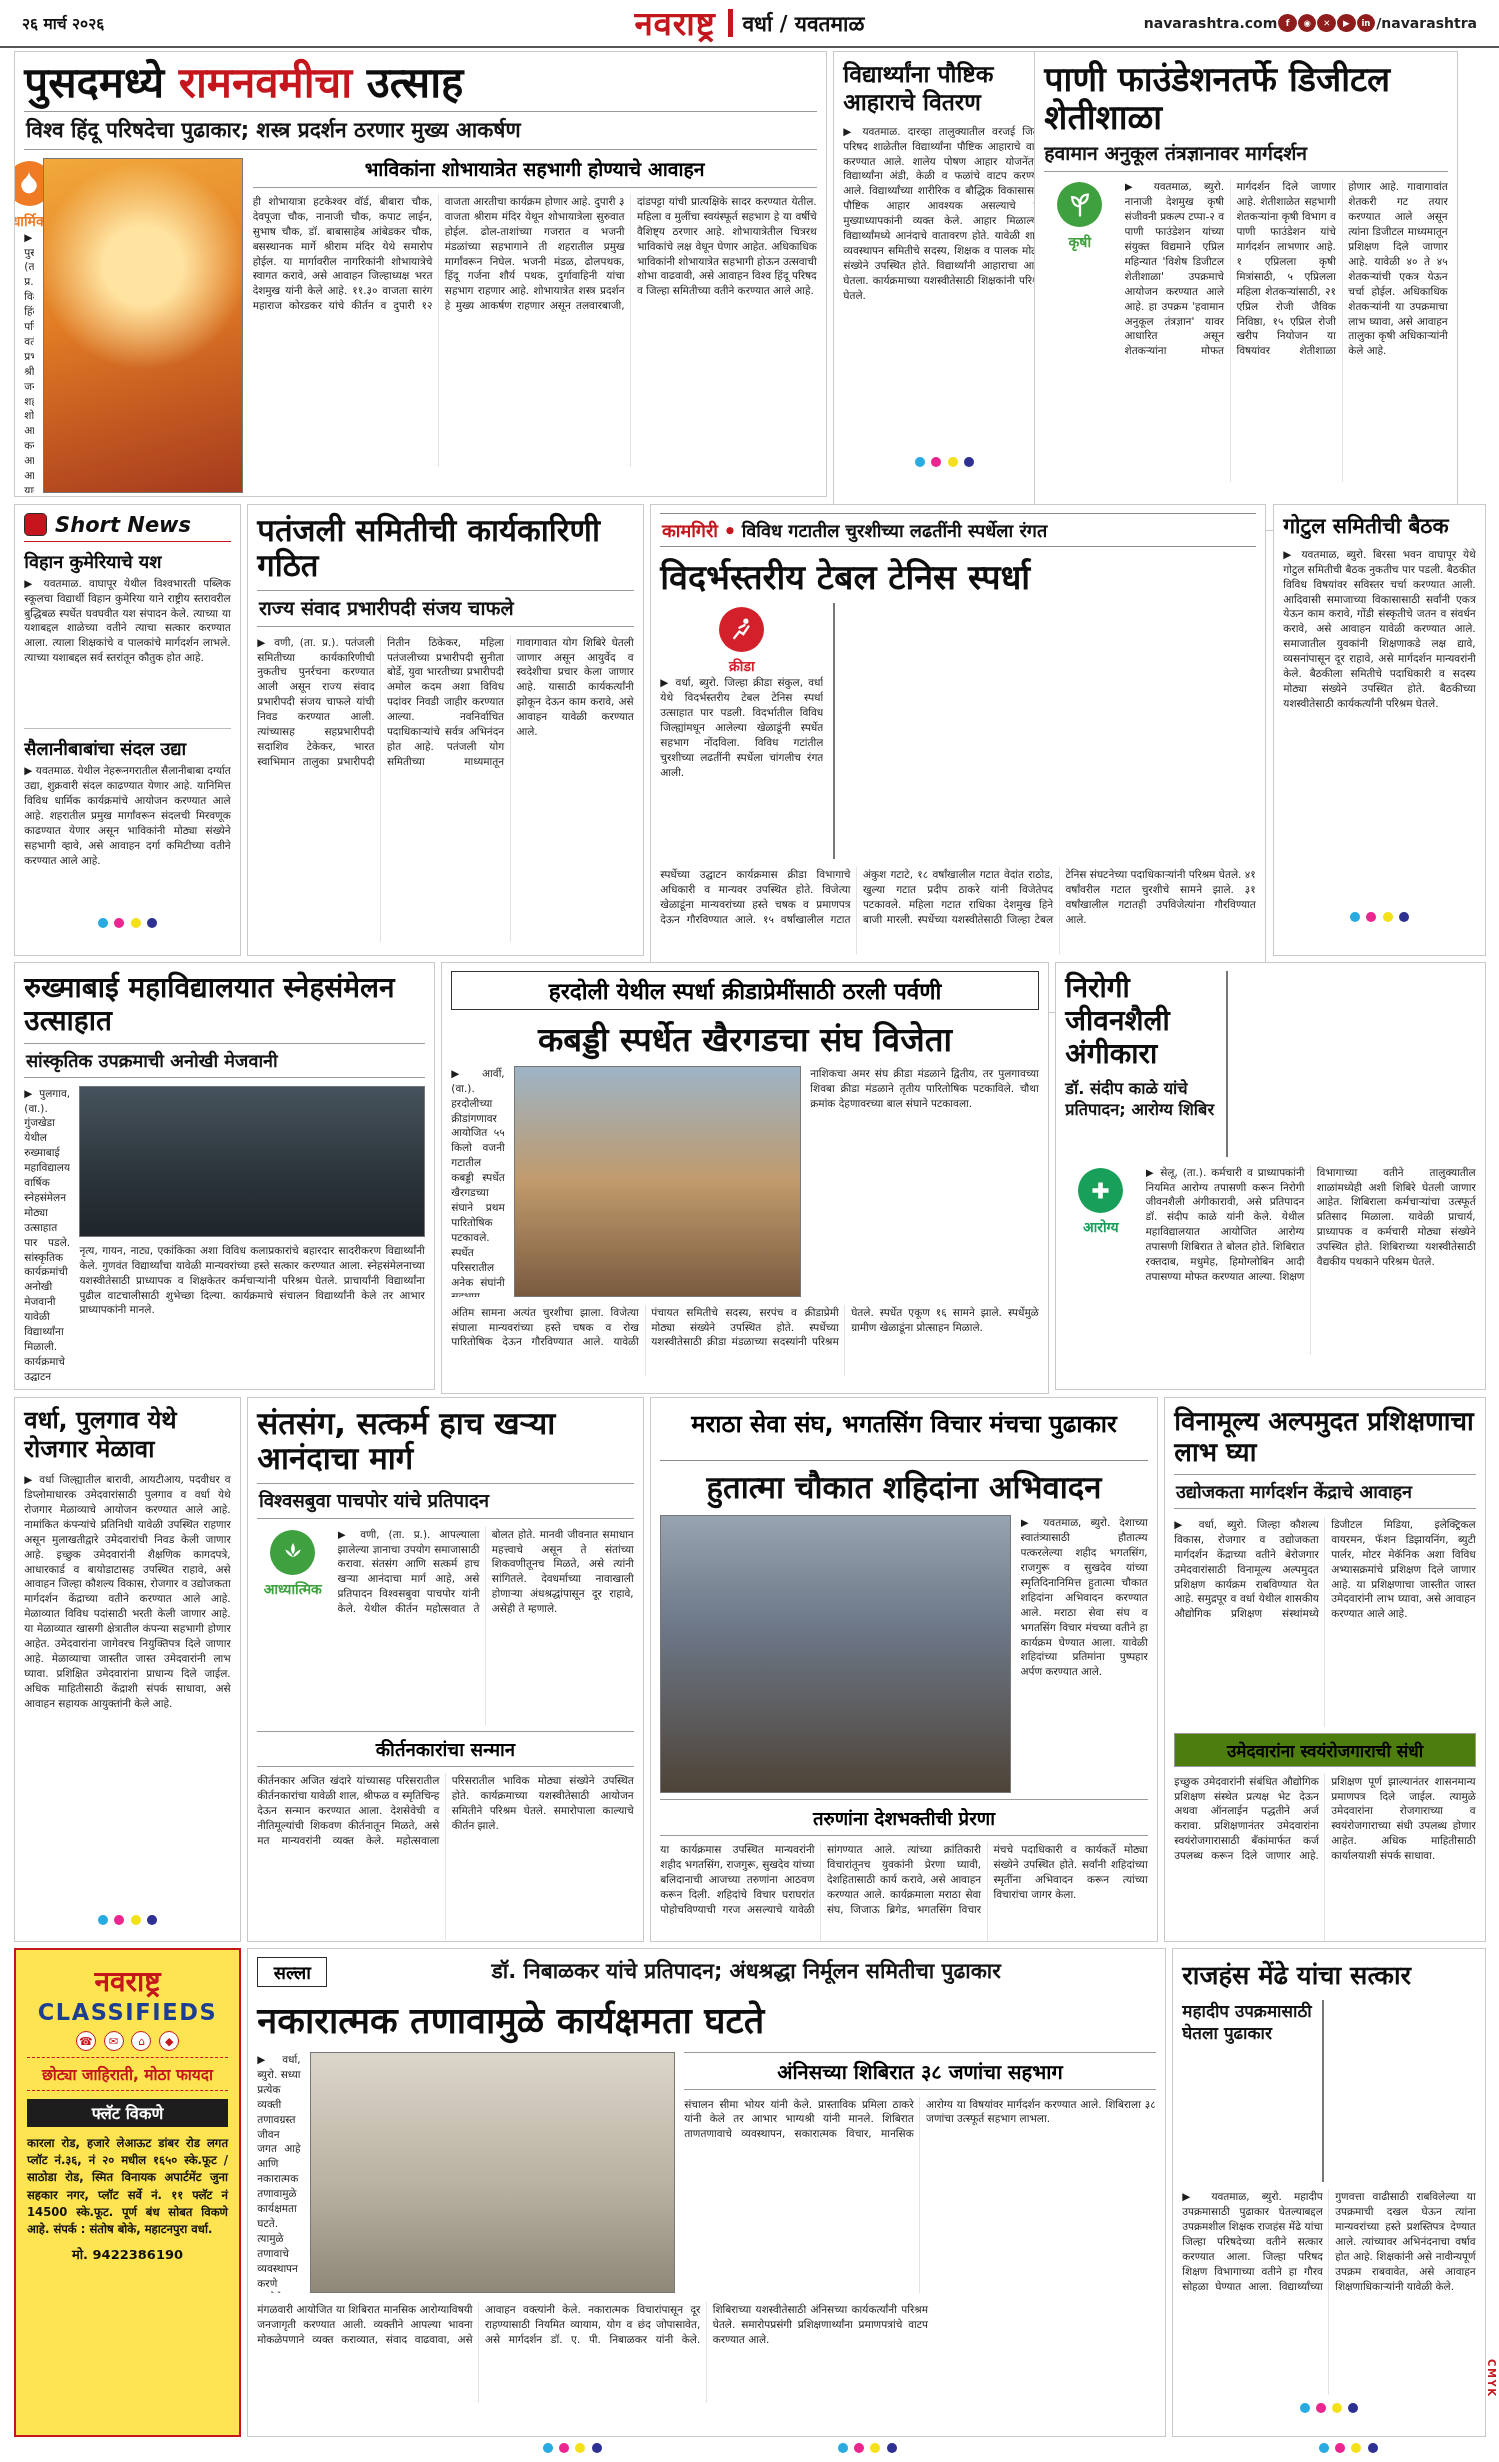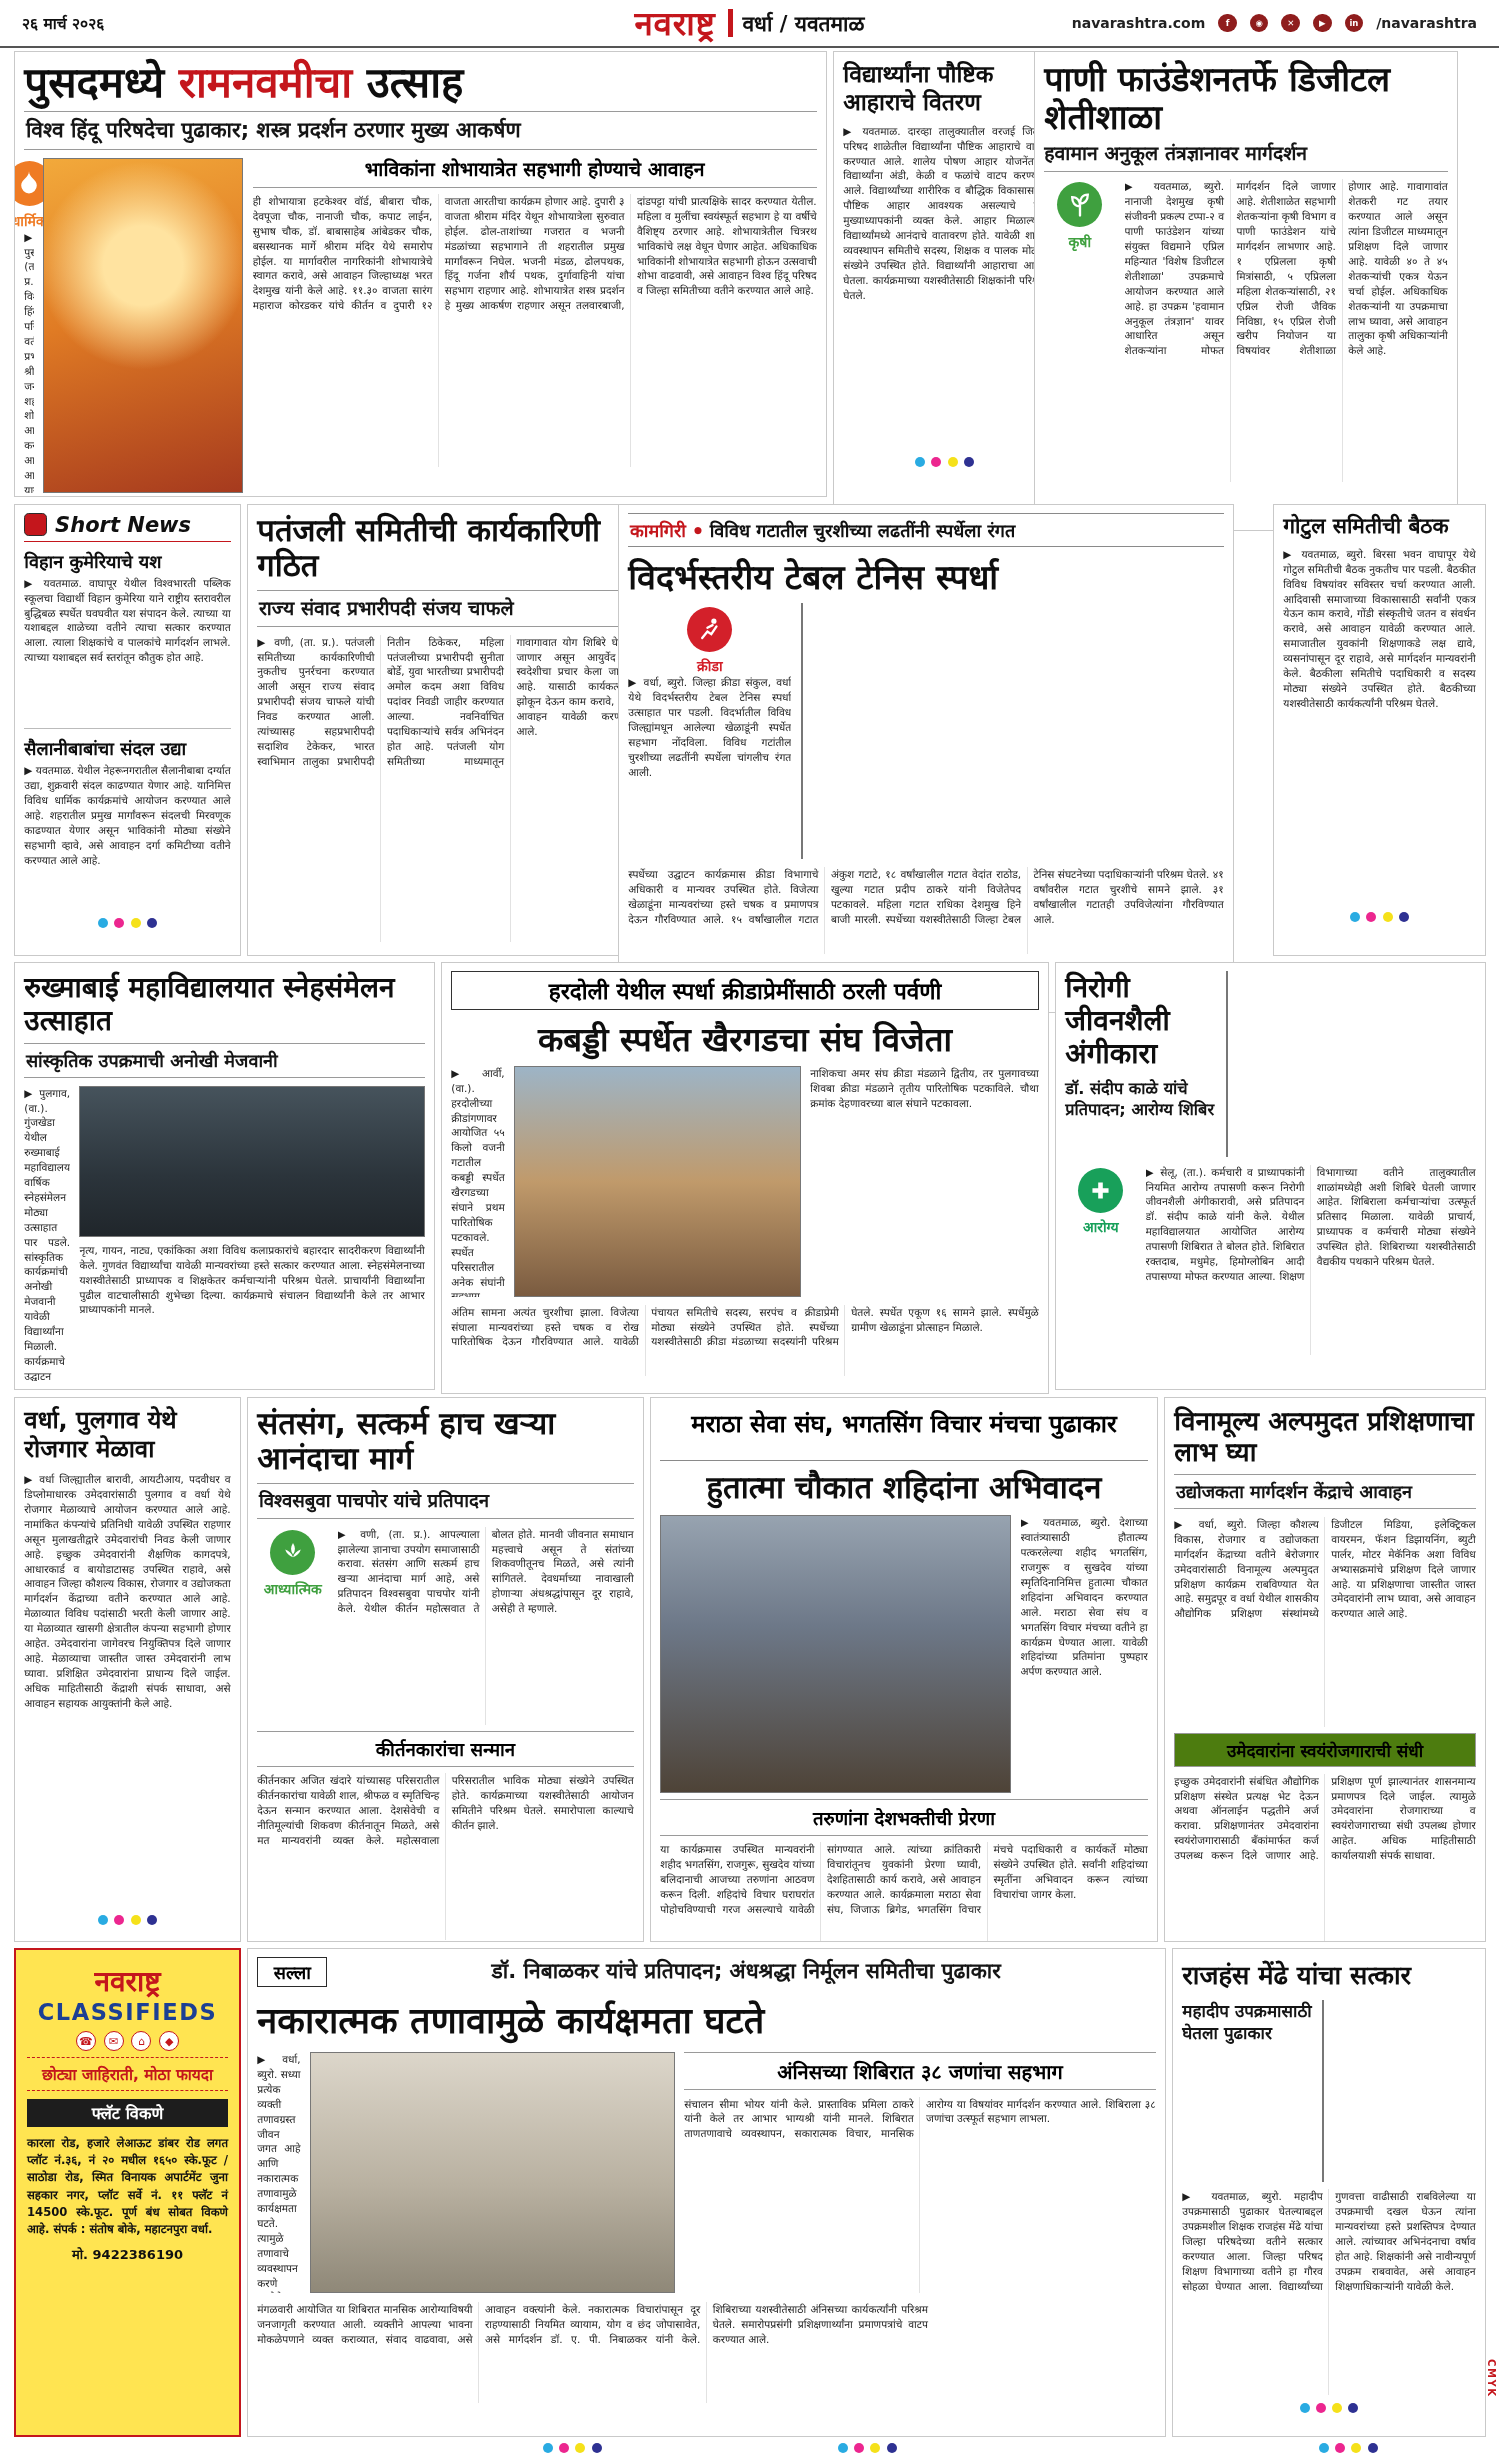--- a/index.html
+++ b/index.html
@@ -6,21 +6,21 @@
   html,body { margin:0; padding:0; background:#dcdcdc; font-family:"DejaVu Sans", sans-serif; }
   #page { position:relative; width:1499px; height:2462px; margin:0 auto; background:#ffffff; overflow:hidden; }
 
   
   .hdr { position:absolute; left:0; top:0; width:1499px; height:48px; border-bottom:2.3px double #555;
          display:flex; align-items:center; justify-content:space-between; padding:0 22px; }
   .hdr-date { font-weight:700; font-size:15.5px; color:#101010; }
   .hdr-center { position:absolute; left:50%; transform:translateX(-50%); display:flex; align-items:center; gap:12.4px; }
   .masthead { font-size:33px; font-weight:800; color:#c4161c; letter-spacing:0.8px; line-height:1; }
   .edition { border-left:5.4px solid #c4161c; padding-left:9.3px; font-size:21px; font-weight:700; color:#111; }
-  .hdr-right { display:flex; align-items:center; gap:13px; font-weight:700; font-size:14px; color:#222; }
+  .hdr-right { display:flex; align-items:center; gap:1px; font-weight:700; font-size:14px; color:#222; }
   .soc { display:inline-flex; width:18.6px; height:18.6px; border-radius:50%; background:#8f1d1d; color:#fff;
          align-items:center; justify-content:center; font-size:8.5px; font-weight:700; }
 
   
   .art { position:absolute; border:0.8px solid #c9c9c9; background:#fff; padding:7.8px 9.3px; overflow:hidden; }
   h1,h2,h3 { margin:0; font-weight:700; color:#0e0e0e; }
   .red { color:#c4161c; }
   .sub { font-weight:700; color:#151515; line-height:1.3; }
   .rule-tb { border-top:0.8px solid #9a9a9a; border-bottom:0.8px solid #9a9a9a; padding:4.7px 1.6px; margin-top:6.2px; }
   .center-head { font-weight:700; font-size:19.4px; text-align:center; line-height:1.25;
@@ -189,21 +189,21 @@
         <span class="dot d-k"></span>
     </div>
   </section>
 
   <section class="art" style="left:247px;top:504px;width:397px;height:452px">
     <h2 style="font-size:31px;line-height:1.15">पतंजली समितीची कार्यकारिणी गठित</h2>
     <div class="sub rule-tb" style="font-size:19.4px">राज्य संवाद प्रभारीपदी संजय चाफले</div>
     <div class="body c3" style="height:307px;margin-top:7.8px">▶ वणी, (ता. प्र.). पतंजली समितीच्या कार्यकारिणीची नुकतीच पुनर्रचना करण्यात आली असून राज्य संवाद प्रभारीपदी संजय चाफले यांची निवड करण्यात आली. त्यांच्यासह सहप्रभारीपदी सदाशिव टेकेकर, भारत स्वाभिमान तालुका प्रभारीपदी नितीन ठिकेकर, महिला पतंजलीच्या प्रभारीपदी सुनीता बोर्डे, युवा भारतीच्या प्रभारीपदी अमोल कदम अशा विविध पदांवर निवडी जाहीर करण्यात आल्या. नवनिर्वाचित पदाधिकाऱ्यांचे सर्वत्र अभिनंदन होत आहे. पतंजली योग समितीच्या माध्यमातून गावागावात योग शिबिरे घेतली जाणार असून आयुर्वेद व स्वदेशीचा प्रचार केला जाणार आहे. यासाठी कार्यकर्त्यांनी झोकून देऊन काम करावे, असे आवाहन यावेळी करण्यात आले.</div>
   </section>
 
-  <section class="art" style="left:618px;top:504px;width:616px;height:509px">
+  <section class="art" style="left:650px;top:504px;width:616px;height:509px">
     <div class="kick">
       <span class="kl">कामगिरी</span>
       <span class="kb">●</span>
       <span class="kt">विविध गटातील चुरशीच्या लढतींनी स्पर्धेला रंगत</span>
     </div>
     <h2 style="font-size:34px;margin:6.2px 0 4.7px">विदर्भस्तरीय टेबल टेनिस स्पर्धा</h2>
     <div class="row">
       <div class="col" style="width:163px;height:256px">
         <div class="badge" style="align-self:center">
           <div class="circ b-red">

